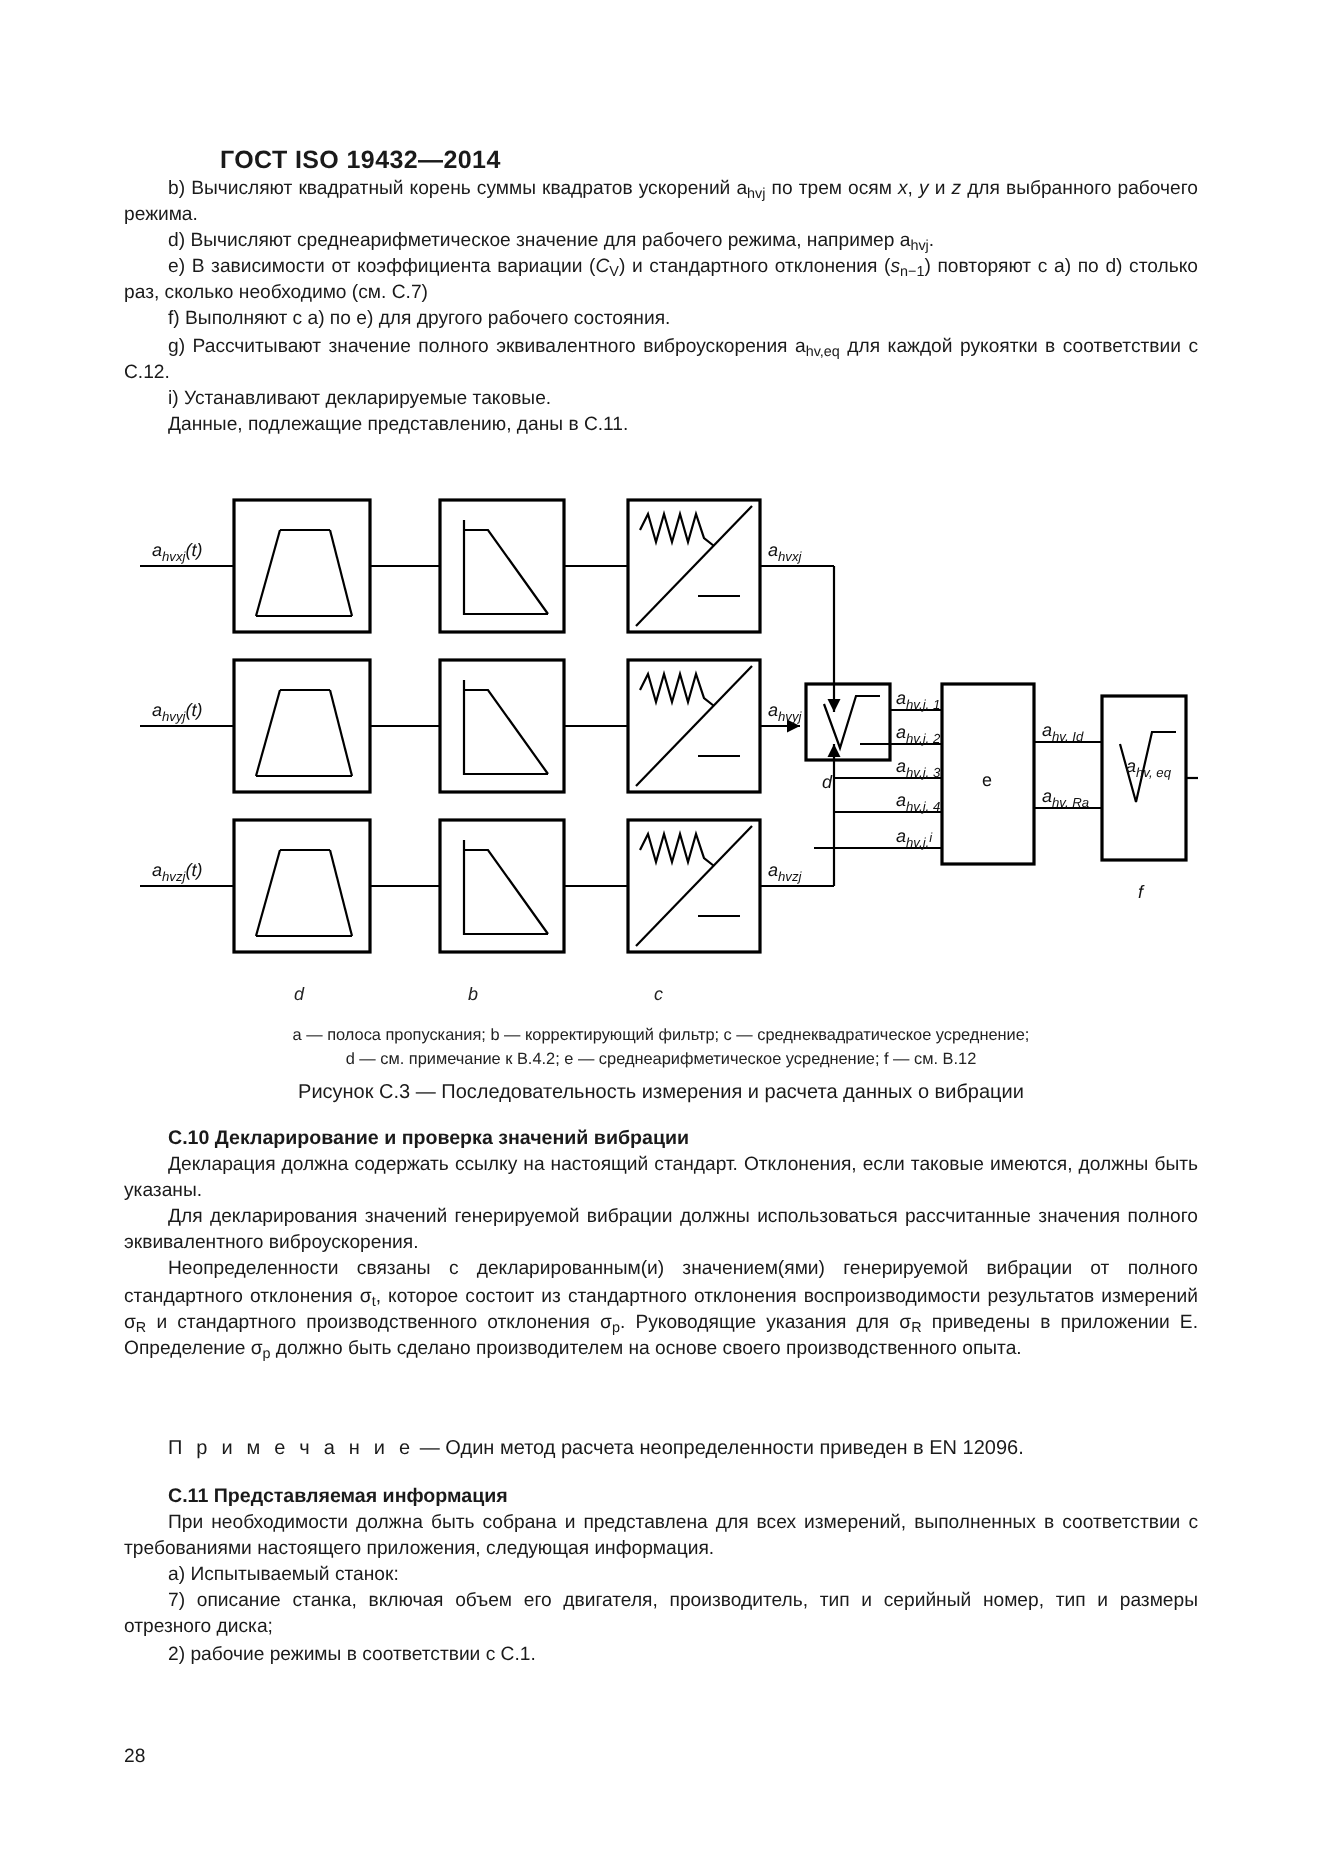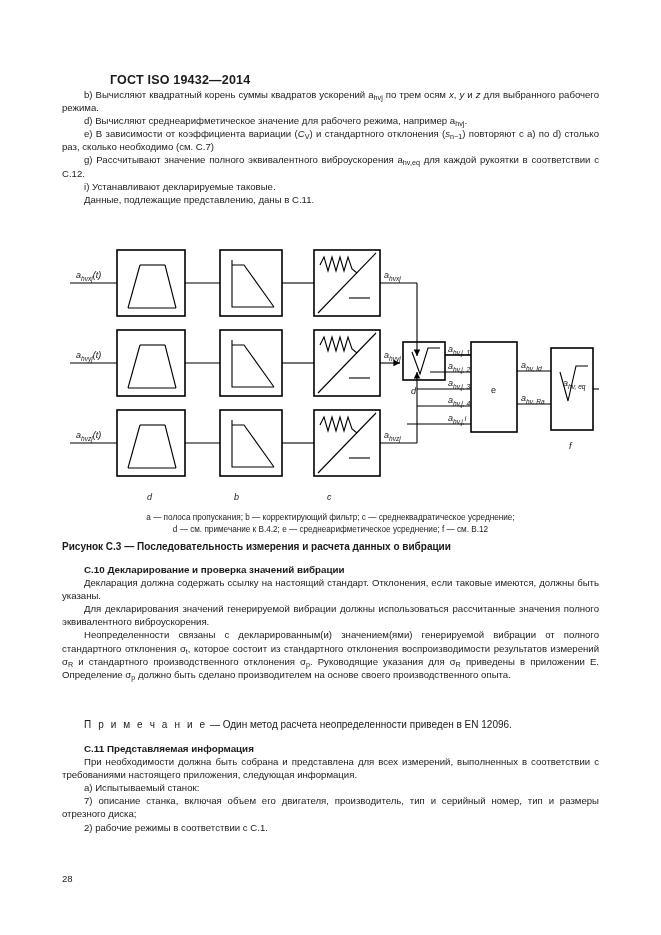--- a/index.html
+++ b/index.html
@@ -84,41 +84,42 @@
     text-align: center;
     font-size: 8.2px;
     line-height: 11.5px;
     color: #222;
   }
   .figcap {
     position: absolute;
     left: 62px;
     top: 541px;
     width: 537px;
+    text-align: center;
     font-size: 10px;
-    font-weight: bold;
   }
   .pageno {
     position: absolute;
     left: 62px;
     top: 873px;
     font-size: 9.6px;
   }
 </style>
 </head>
 <body>
 
 <div id="page">
 
   <div class="doc-header">ГОСТ ISO 19432—2014</div>
 
   <div class="body-block" style="top:88px;">
     <p class="p">b) Вычисляют квадратный корень суммы квадратов ускорений a<sub>hvj</sub> по трем осям <i>x</i>, <i>y</i> и <i>z</i> для выбранного рабочего режима.</p>
     <p class="p">d) Вычисляют среднеарифметическое значение для рабочего режима, например a<sub>hvj</sub>.</p>
     <p class="p">e) В зависимости от коэффициента вариации (<i>C</i><sub>V</sub>) и стандартного отклонения (<i>s</i><sub>n−1</sub>) повторяют с a) по d) столько раз, сколько необходимо (см. C.7)</p>
+    <p class="p">f) Выполняют с a) по e) для другого рабочего состояния.</p>
     <p class="p">g) Рассчитывают значение полного эквивалентного виброускорения a<sub>hv,eq</sub> для каждой рукоятки в соответствии с C.12.</p>
     <p class="p">i) Устанавливают декларируемые таковые.</p>
     <p class="p">Данные, подлежащие представлению, даны в C.11.</p>
   </div>
 
   <div id="figure">
     <svg width="537" height="258" viewBox="0 0 537 258" xmlns="http://www.w3.org/2000/svg">
       <defs>
         <marker id="arr" markerWidth="7" markerHeight="7" refX="6" refY="3" orient="auto">
           <path d="M0,0 L6,3 L0,6 z" fill="#000"></path>

